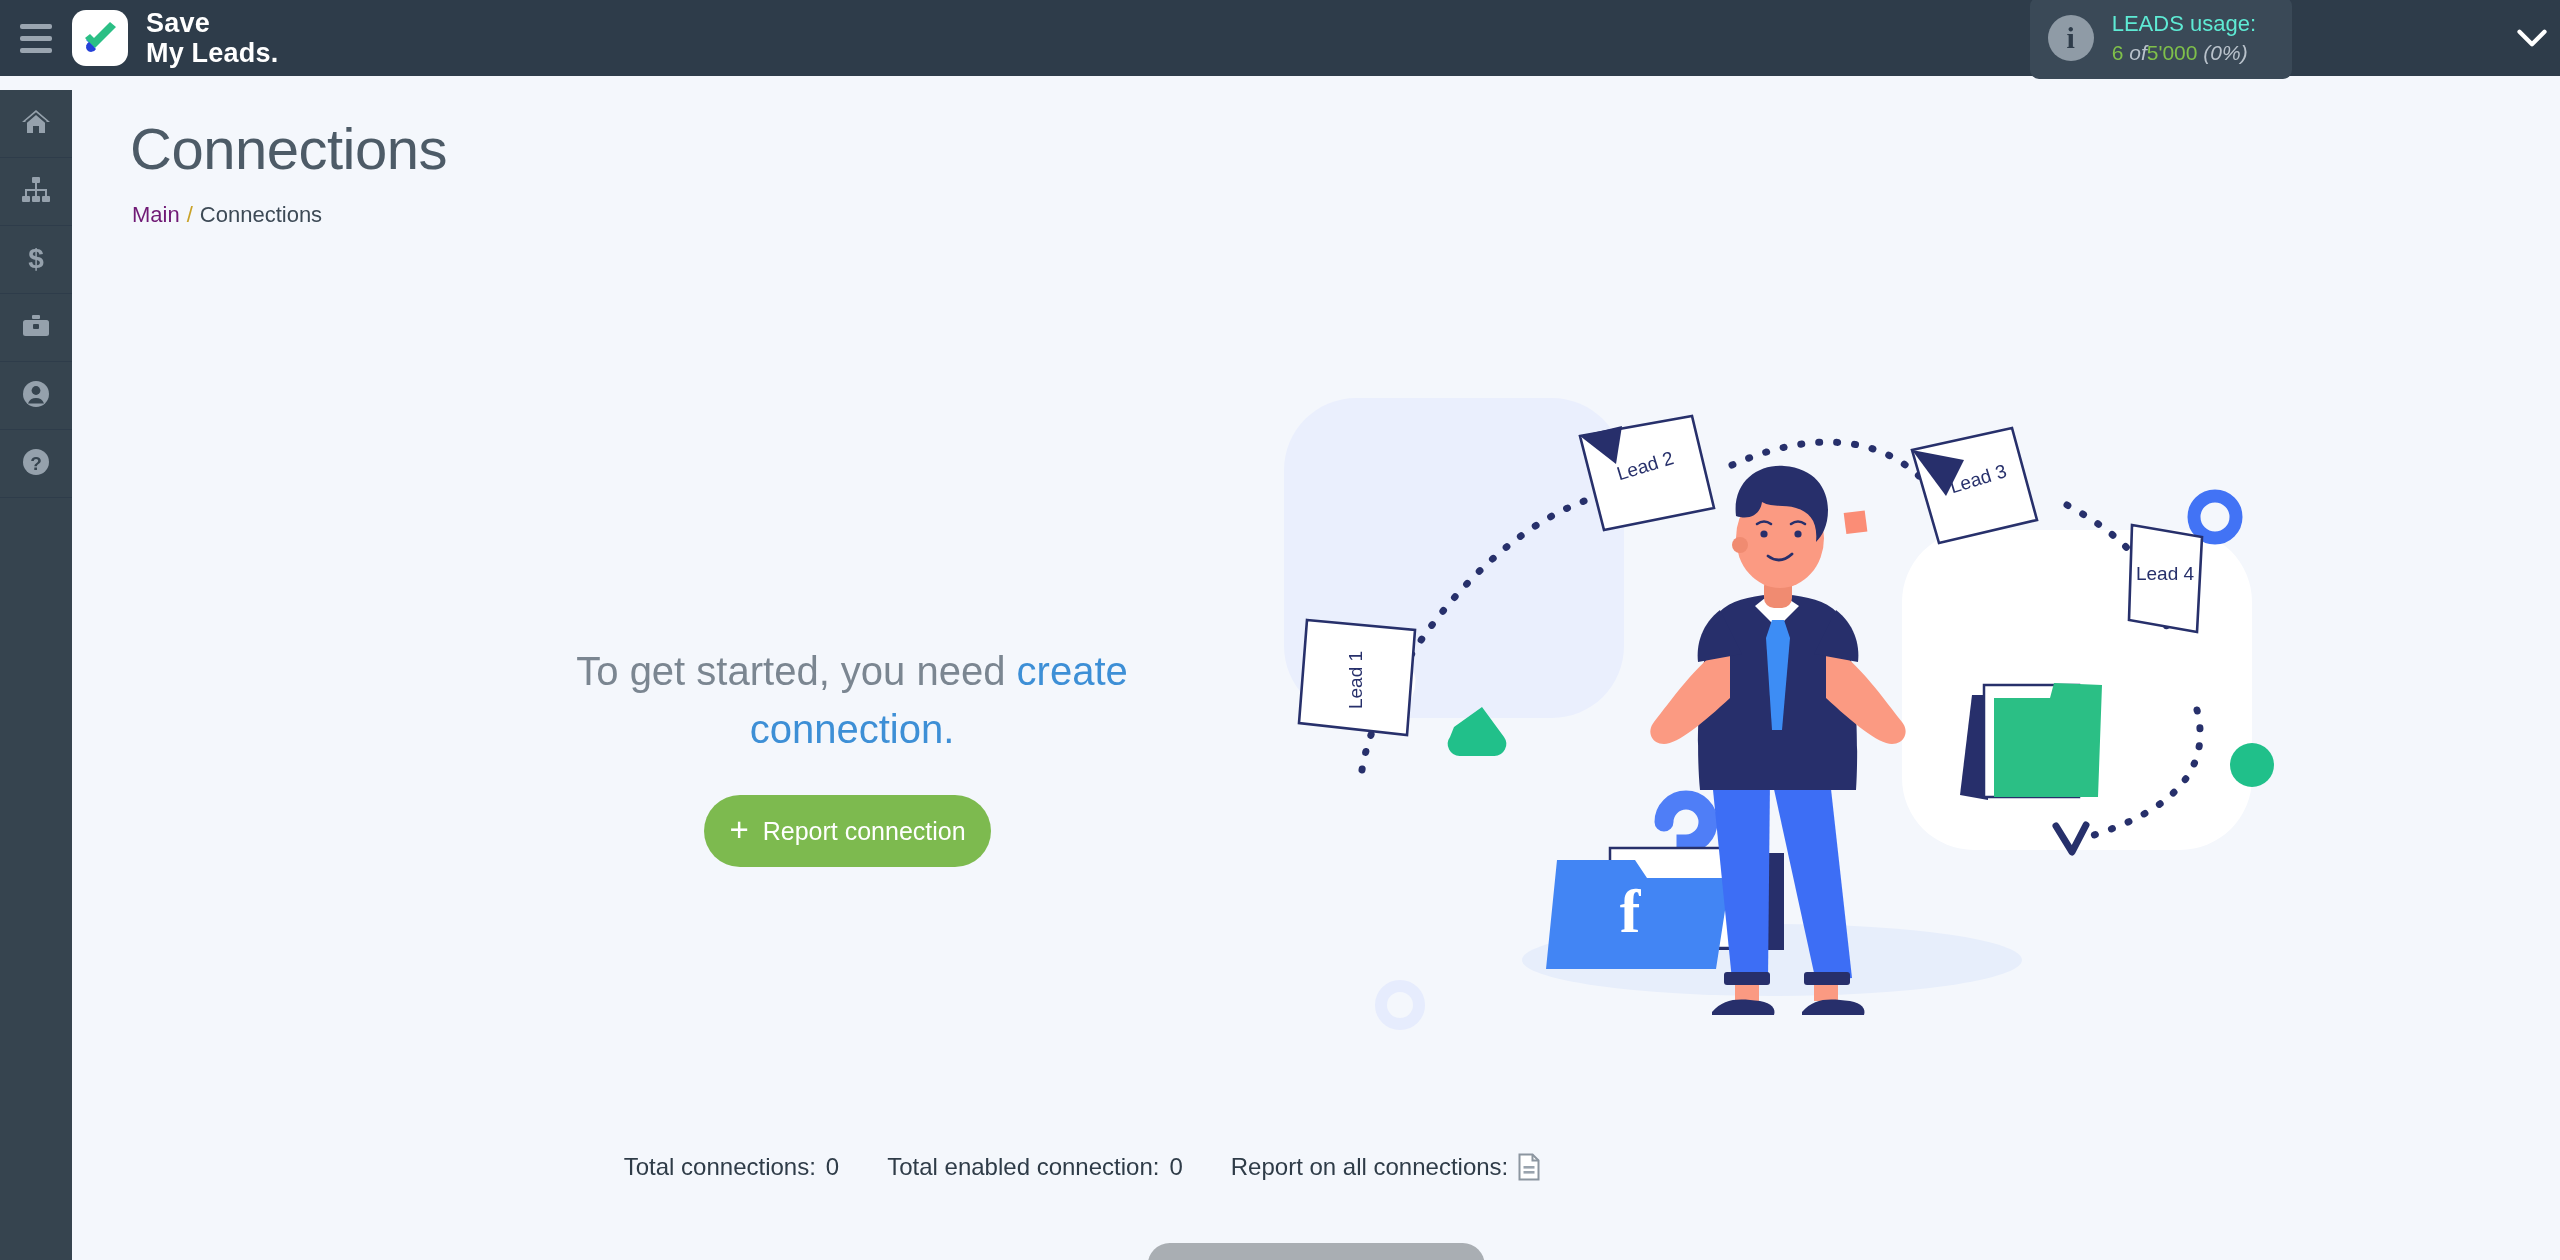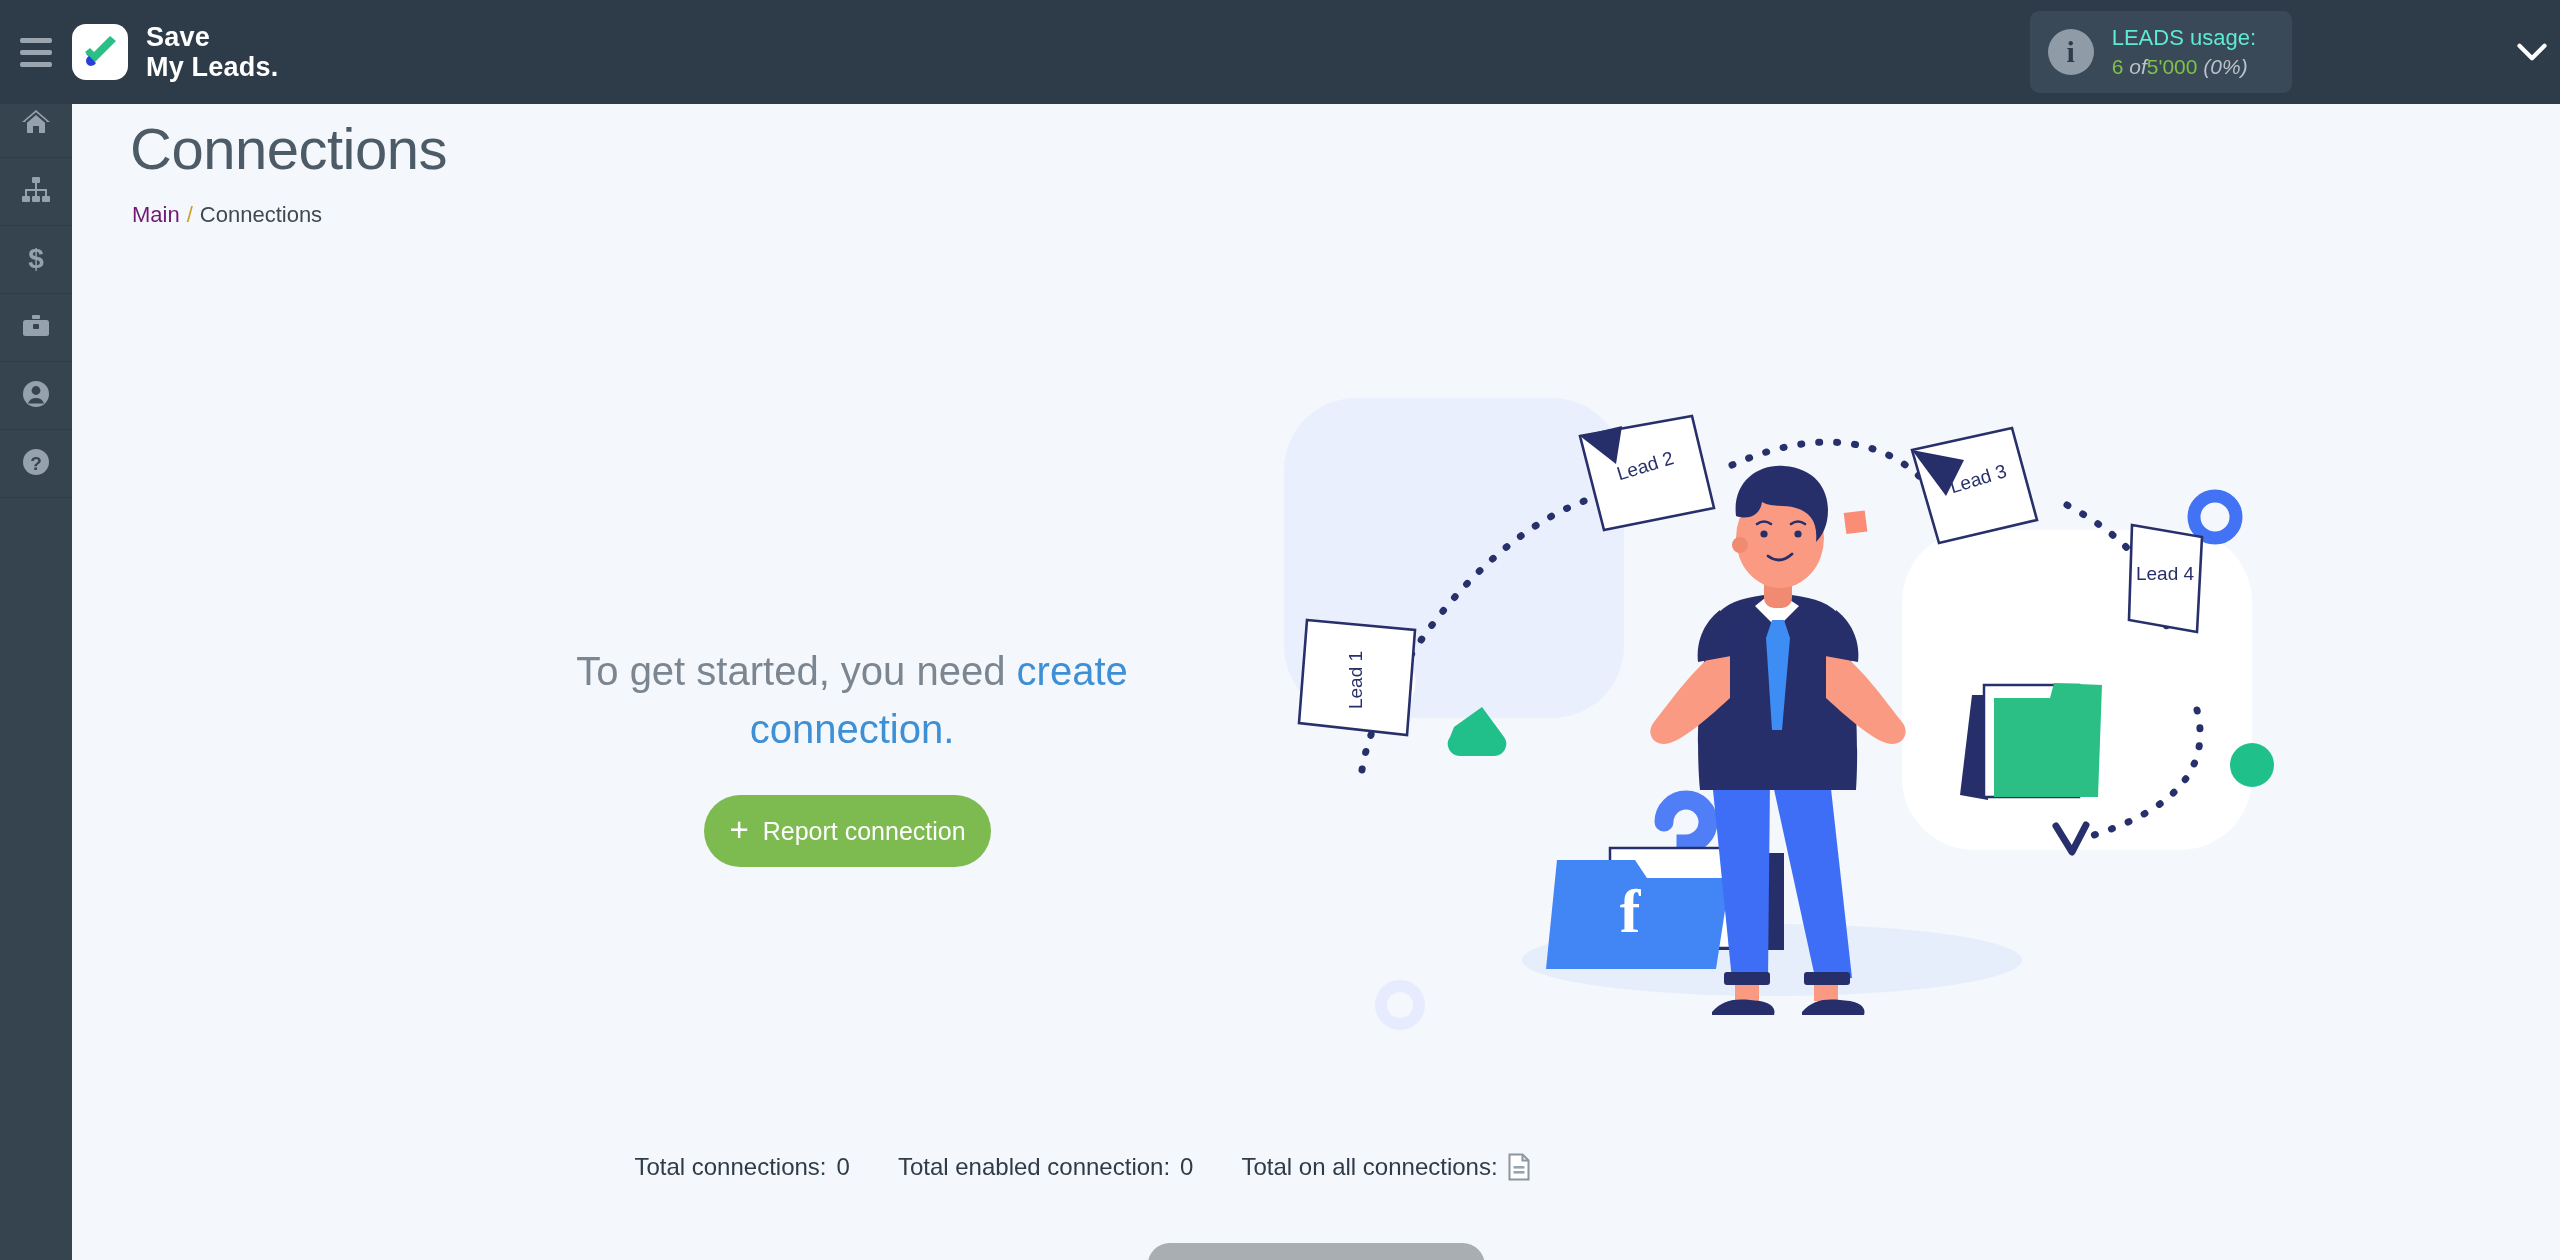--- a/index.html
+++ b/index.html
@@ -6,21 +6,21 @@
   html, body {
     width: 2560px; height: 1260px;
     background: #f4f7fc;
     font-family: "Liberation Sans", sans-serif;
     overflow: hidden;
   }
 
   
   .header {
     position: absolute; top: 0; left: 0;
-    width: 2560px; height: 104px;
+    width: 2560px; height: 76px;
     background: #2e3c4a;
     display: flex; align-items: center;
     z-index: 20;
   }
   .burger {
     width: 72px; height: 90px;
     display: flex; flex-direction: column;
     align-items: center; justify-content: center; gap: 7px;
     cursor: pointer;
   }
@@ -384,21 +384,21 @@
   <div class="stats">
     <div class="s-item">
       <span>Total connections:</span>
       <span>0</span>
     </div>
     <div class="s-item">
       <span>Total enabled connection:</span>
       <span>0</span>
     </div>
     <div class="s-item">
-      <span>Total on all connections:</span>
+      <span>Report on all connections:</span>
       <span class="report-icon">
         <svg viewBox="0 0 22 28" width="22" height="28">
           <path d="M1.5 1.5 h13 l6 6 v19 h-19 z" fill="#ffffff" stroke="#8c96a0" stroke-width="2"></path>
           <path d="M14.5 1.5 v6 h6" fill="none" stroke="#8c96a0" stroke-width="2"></path>
           <rect x="5.5" y="13" width="11" height="2.6" fill="#9aa4ae"></rect>
           <rect x="5.5" y="18" width="11" height="2.6" fill="#9aa4ae"></rect>
         </svg>
       </span>
     </div>
   </div>

